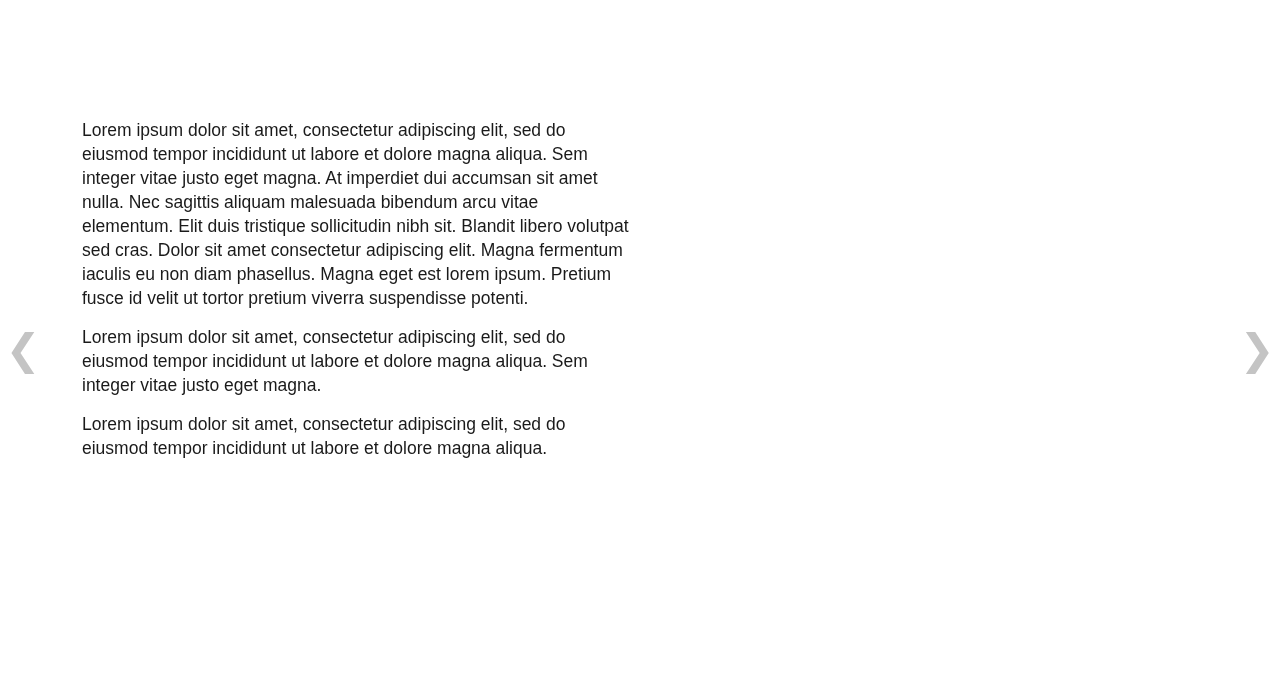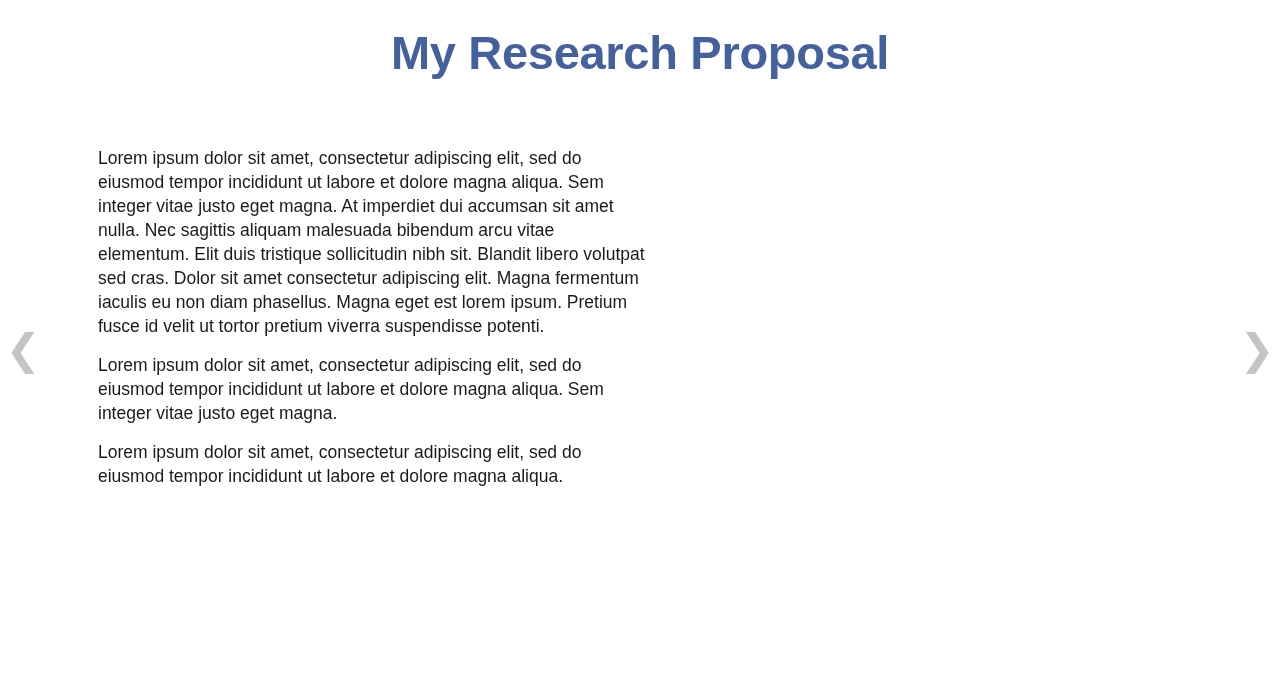--- a/index.html
+++ b/index.html
@@ -31,23 +31,22 @@
     font-size: 47px;
     font-weight: bold;
     line-height: 58px;
     letter-spacing: -0.3px;
     color: #45619d;
   }
 
   .content-wrap {
     position: absolute;
     top: 118px;
-    left: 98px;
+    left: 82px;
     width: 552px;
-    margin-top: 28px;
   }
 
   .body-paragraph {
     margin: 0 0 15px 0;
     font-family: "Liberation Sans", sans-serif;
     font-size: 17.5px;
     line-height: 24px;
     color: #1a1a1a;
     text-align: left;
   }
@@ -79,21 +78,20 @@
     text-align: center;
   }
   .nav-prev { left: 2px; }
   .nav-next { right: 2px; }
 </style>
 </head>
 <body>
 
 <div class="slide">
 
-  <h1 class="slide-title">My Research Proposal</h1>
 
   <div class="content-wrap">
 
     <p class="body-paragraph">Lorem ipsum dolor sit amet, consectetur adipiscing elit, sed do eiusmod tempor incididunt ut labore et dolore magna aliqua. Sem integer vitae justo eget magna. At imperdiet dui accumsan sit amet nulla. Nec sagittis aliquam malesuada bibendum arcu vitae elementum. Elit duis tristique sollicitudin nibh sit. Blandit libero volutpat sed cras. Dolor sit amet consectetur adipiscing elit. Magna fermentum iaculis eu non diam phasellus. Magna eget est lorem ipsum. Pretium fusce id velit ut tortor pretium viverra suspendisse potenti.</p>
 
     <p class="body-paragraph">Lorem ipsum dolor sit amet, consectetur adipiscing elit, sed do eiusmod tempor incididunt ut labore et dolore magna aliqua. Sem integer vitae justo eget magna.</p>
 
     <p class="body-paragraph">Lorem ipsum dolor sit amet, consectetur adipiscing elit, sed do eiusmod tempor incididunt ut labore et dolore magna aliqua.</p>
 
 

